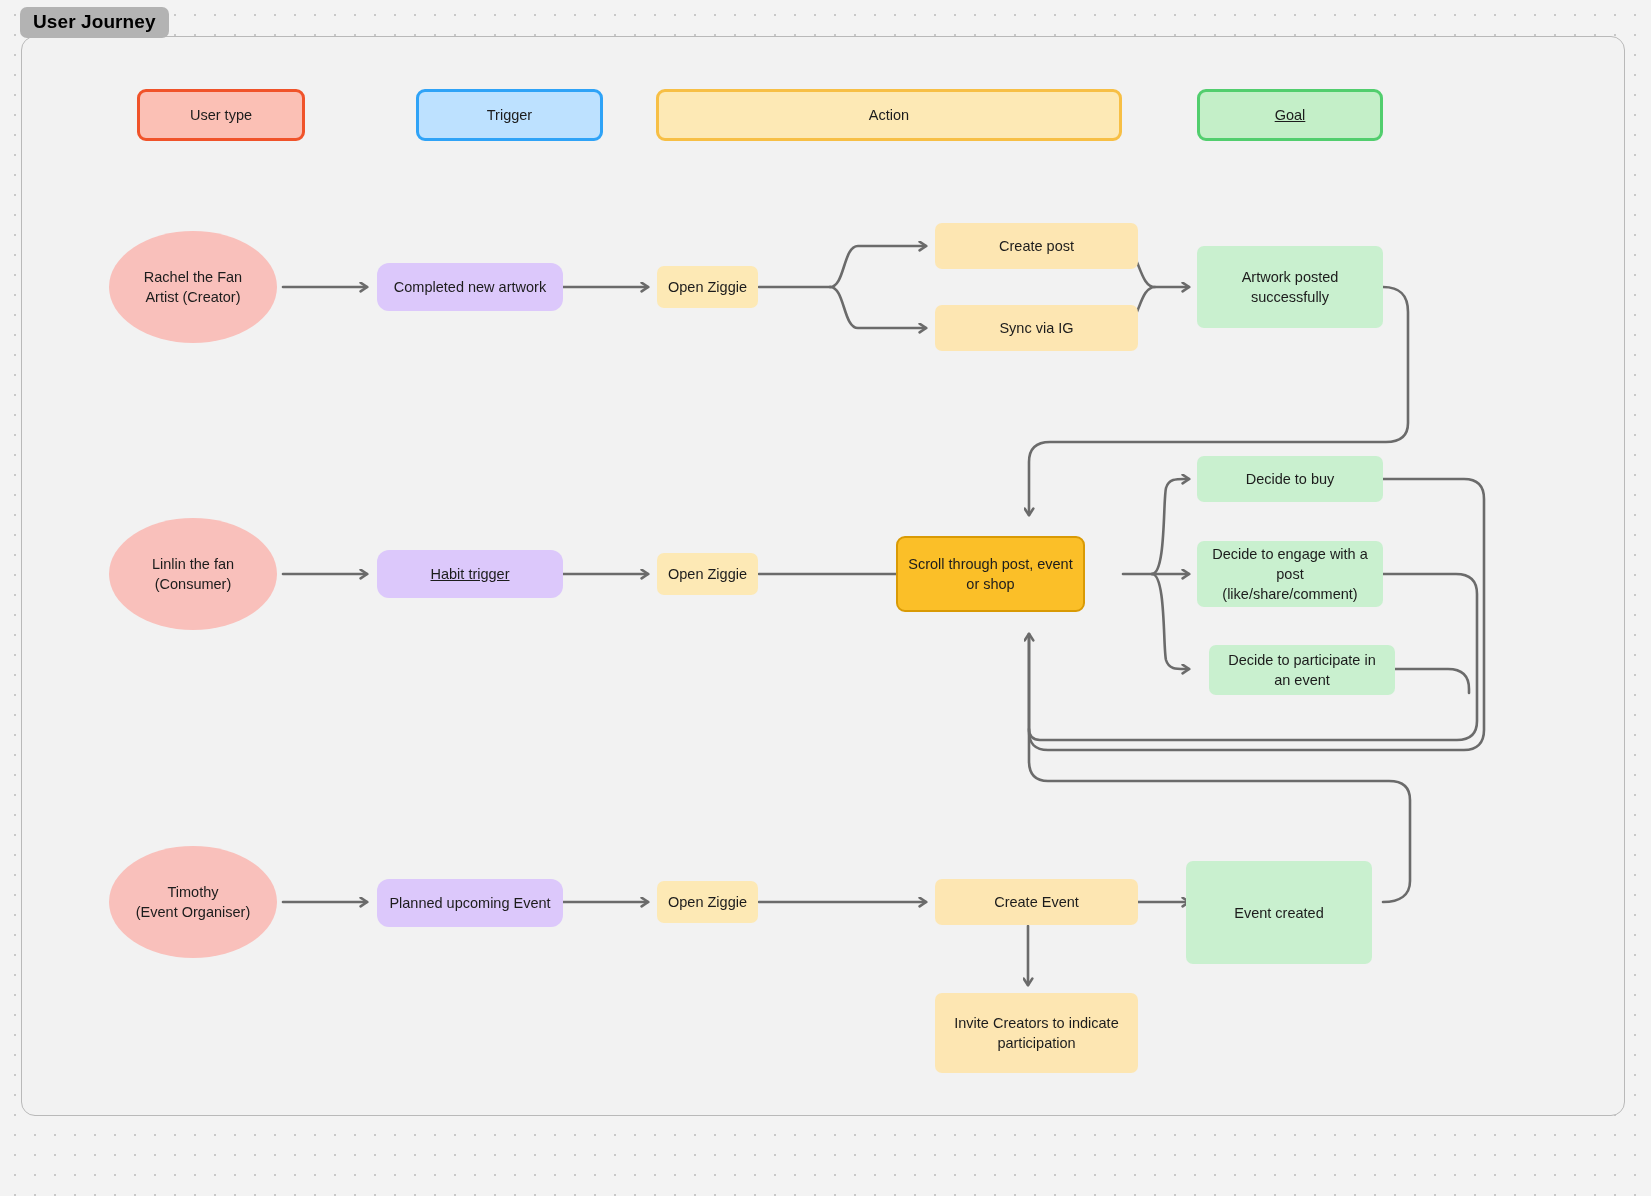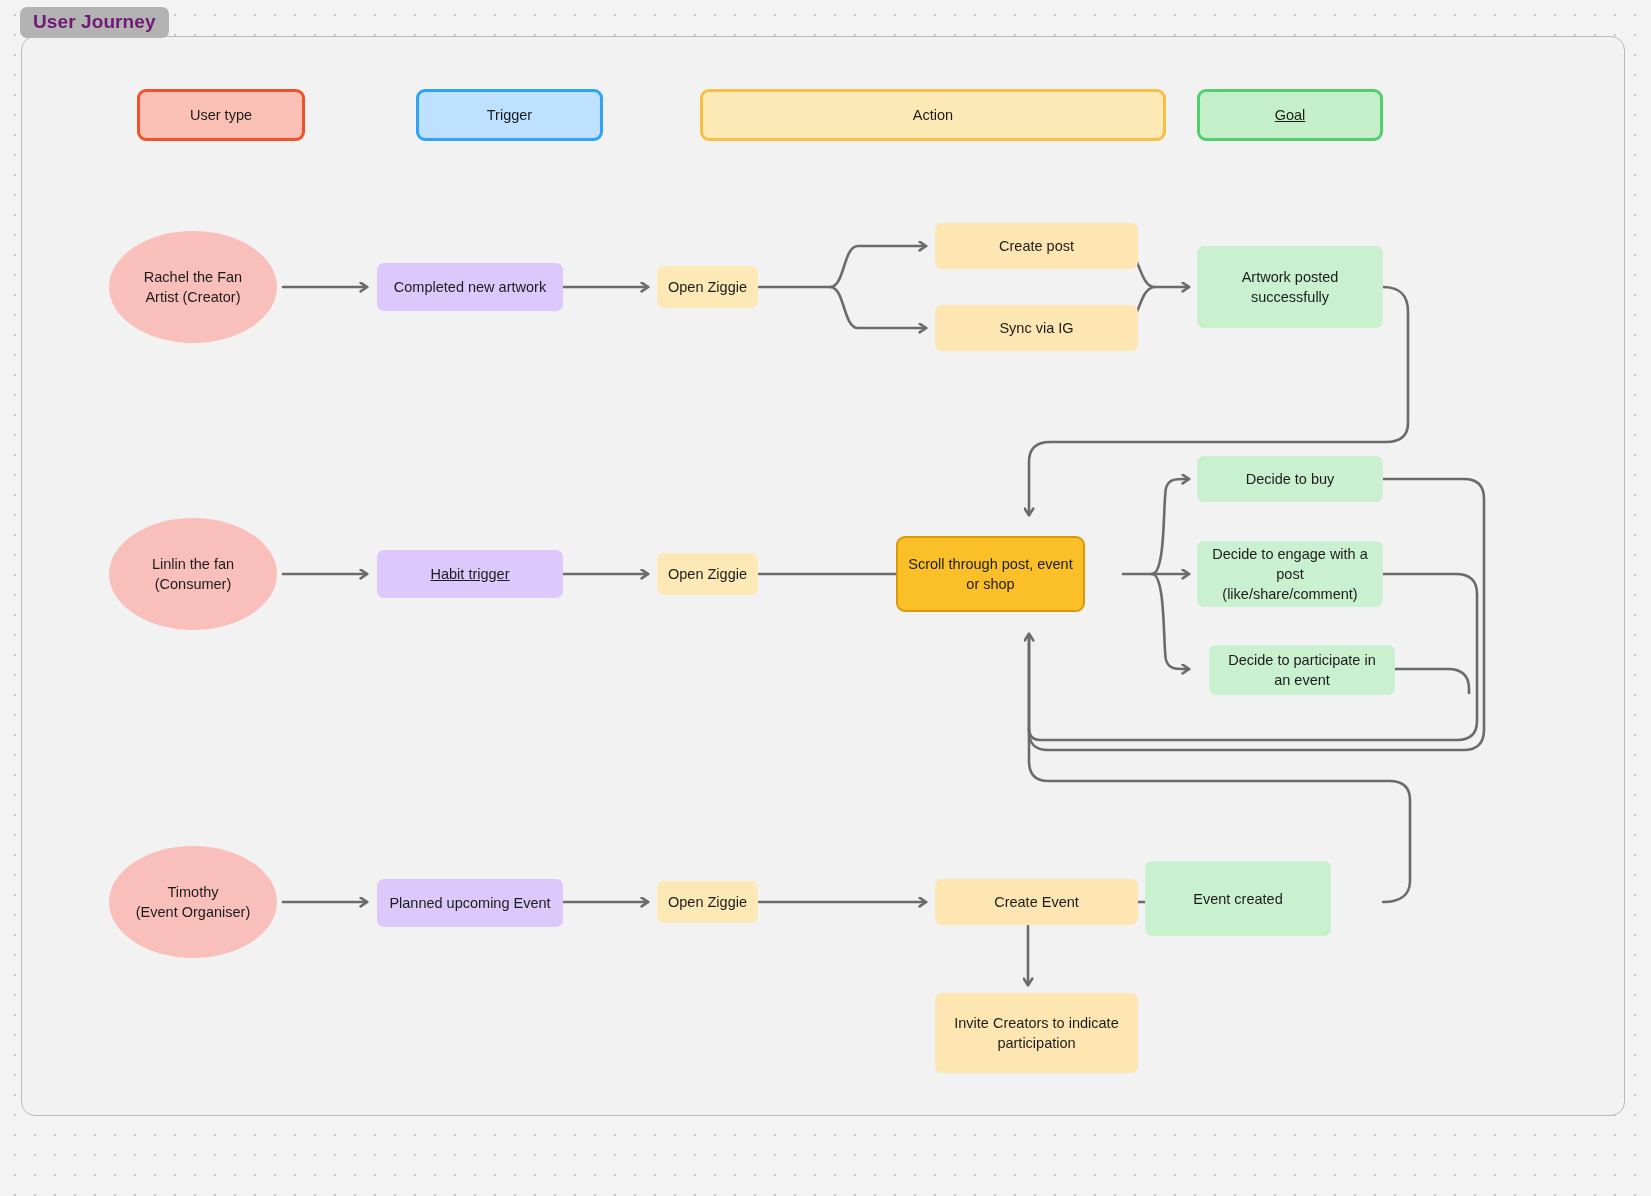--- a/index.html
+++ b/index.html
@@ -17,21 +17,21 @@
     overflow: hidden;
     position: relative;
   }
 
   
   #frame-label {
     position: absolute;
     left: 20px;
     top: 7px;
     background: #b3b3b3;
-    color: #701a75;
+    color: #000000;
     font-size: 19px;
     font-weight: bold;
     padding: 4px 13px 5px 13px;
     border-radius: 7px;
     letter-spacing: .1px;
     z-index: 6;
   }
   #frame-box {
     position: absolute;
     left: 21px;
@@ -71,36 +71,36 @@
 
   
   .legend {
     border-radius: 9px;
     border-width: 3px;
     border-style: solid;
     height: 52px;
   }
   .legend.usertype { background: #fbc0b5; border-color: #f0532a; }
   .legend.trigger  { background: #bde1ff; border-color: #2fa3f7; }
-  .legend.action   { background: #fde9b5; border-color: #f7bf45; margin-left: 44px; }
+  .legend.action   { background: #fde9b5; border-color: #f7bf45; }
   .legend.goal     { background: #c4efc8; border-color: #52ce6e; text-decoration: underline; }
 
   
   .persona {
     background: #f9c0bb;
     border-radius: 50%;
     width: 168px;
     height: 112px;
     font-size: 14.5px;
   }
 
   
   .trigger-box {
     background: #dcc8fb;
-    border-radius: 7px;
+    border-radius: 12px;
     width: 186px;
     height: 48px;
   }
   .open-box {
     background: #fde9b5;
     border-radius: 7px;
     width: 101px;
     height: 42px;
   }
   .action-box {
@@ -270,15 +270,15 @@
 </div>
 
 <div class="node action-box" style="left:935px; top:879px;">
   <span>Create Event</span>
 </div>
 
 <div class="node action-box tall" style="left:935px; top:993px; height:80px;">
   <span>Invite Creators to indicate participation</span>
 </div>
 
-<div class="node goal-box tall" style="left:1145px; top:861px; height:75px;">
+<div class="node goal-box tall" style="left:1186px; top:861px; height:103px;">
   <span>Event created</span>
 </div>
 
 </body></html>

